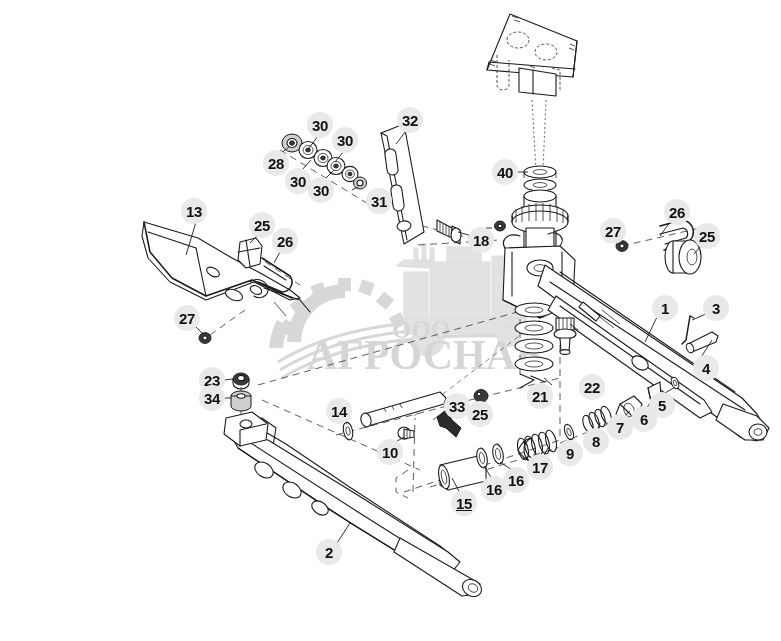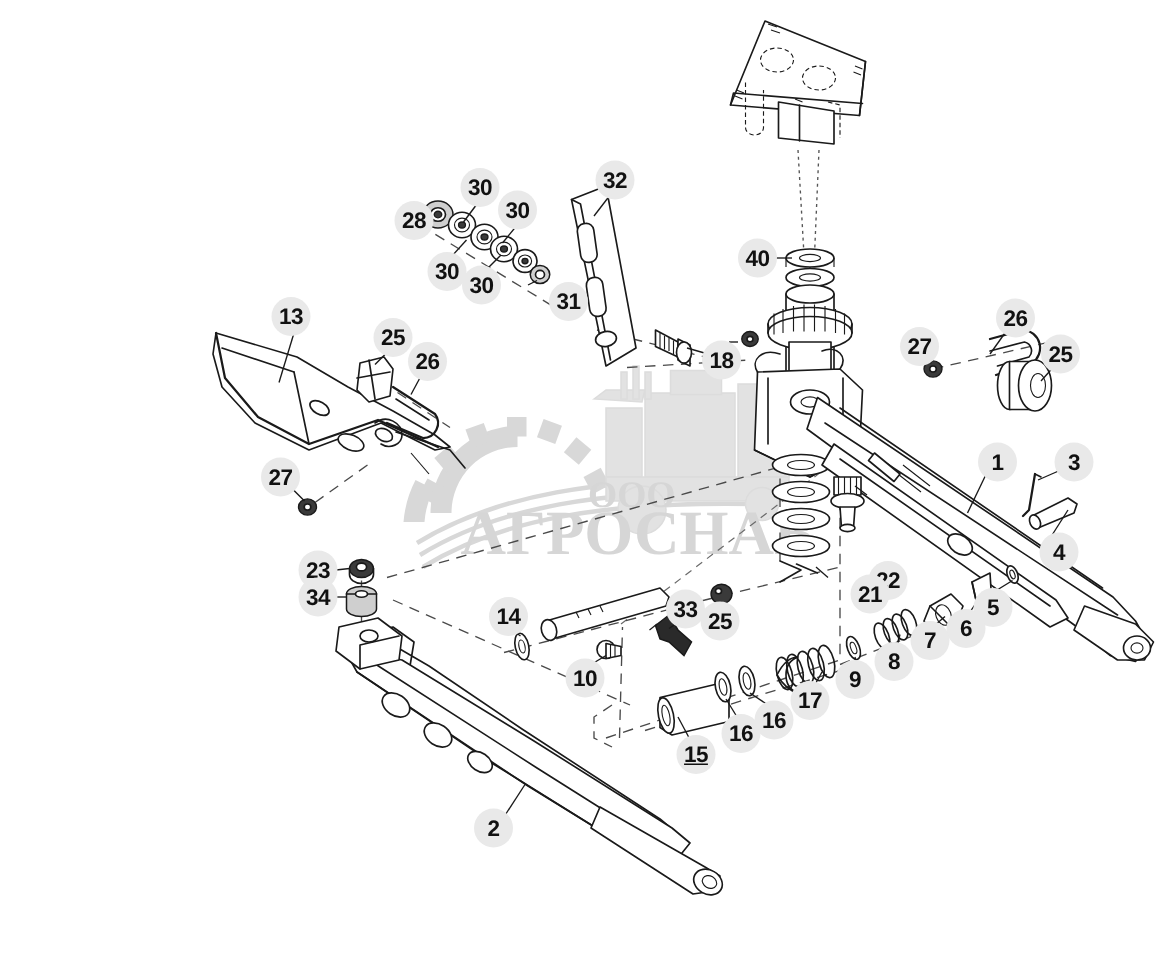--- a/index.html
+++ b/index.html
@@ -506,21 +506,21 @@
       <path class="lead" d="M492 479 L484 466"></path>
       <path class="lead" d="M460 493 L452 478"></path>
       <path class="lead" d="M337 543 L350 523"></path>
     </g>
   </svg>
 
   <div id="callout-layer">
       <div class="callout" style="left: 194px; top: 211px;">13</div>
       <div class="callout" style="left: 320px; top: 125px;">30</div>
       <div class="callout" style="left: 345px; top: 140px;">30</div>
-      <div class="callout" style="left: 276px; top: 147px;">28</div>
+      <div class="callout" style="left: 276px; top: 163px;">28</div>
       <div class="callout" style="left: 298px; top: 181px;">30</div>
       <div class="callout" style="left: 321px; top: 190px;">30</div>
       <div class="callout" style="left: 350px; top: 201px; margin-left: 16px;">31</div>
       <div class="callout" style="left: 410px; top: 120px; text-align: right;">32</div>
       <div class="callout" style="left: 505px; top: 172px;">40</div>
       <div class="callout" style="left: 481px; top: 240px;">18</div>
       <div class="callout" style="left: 677px; top: 212px;">26</div>
       <div class="callout" style="left: 613px; top: 231px;">27</div>
       <div class="callout" style="left: 707px; top: 236px;">25</div>
       <div class="callout" style="left: 262px; top: 225px;">25</div>
@@ -528,21 +528,21 @@
       <div class="callout" style="left: 187px; top: 318px;">27</div>
       <div class="callout" style="left: 665px; top: 308px;">1</div>
       <div class="callout" style="left: 716px; top: 308px;">3</div>
       <div class="callout" style="left: 706px; top: 368px;">4</div>
       <div class="callout" style="left: 592px; top: 337px; margin-top: 37px;">22</div>
       <div class="callout" style="left: 212px; top: 380px;">23</div>
       <div class="callout" style="left: 212px; top: 398px;">34</div>
       <div class="callout" style="left: 339px; top: 411px;">14</div>
       <div class="callout" style="left: 457px; top: 406px;">33</div>
       <div class="callout" style="left: 480px; top: 414px;">25</div>
-      <div class="callout" style="left: 580px; top: 396px;">21</div>
+      <div class="callout" style="left: 540px; top: 396px;">21</div>
       <div class="callout" style="left: 662px; top: 405px;">5</div>
       <div class="callout" style="left: 644px; top: 419px;">6</div>
       <div class="callout" style="left: 620px; top: 427px;">7</div>
       <div class="callout" style="left: 596px; top: 441px;">8</div>
       <div class="callout" style="left: 570px; top: 453px;">9</div>
       <div class="callout" style="left: 390px; top: 452px; text-align: right;">10</div>
       <div class="callout" style="left: 540px; top: 467px;">17</div>
       <div class="callout" style="left: 516px; top: 480px;">16</div>
       <div class="callout" style="left: 494px; top: 489px;">16</div>
       <div class="callout" style="left: 464px; top: 503px; text-decoration: underline;">15</div>

